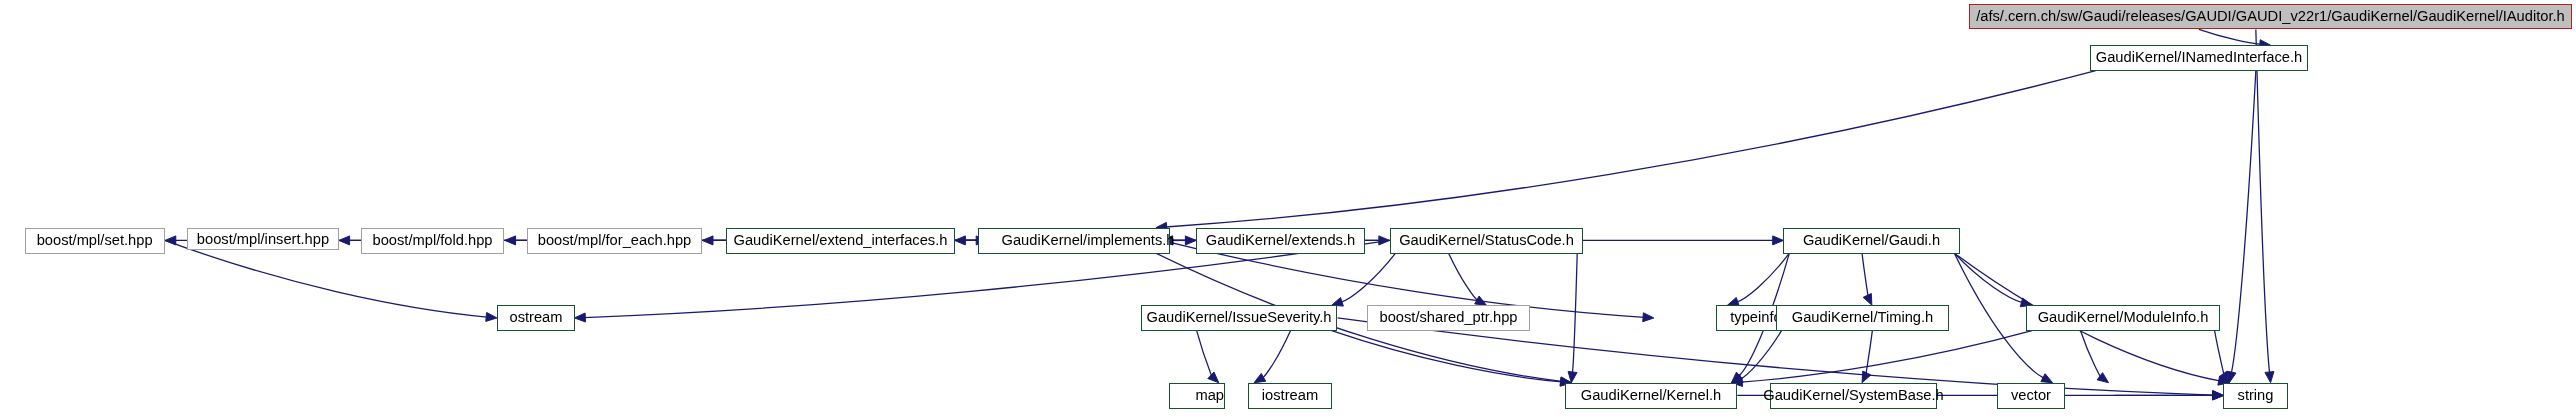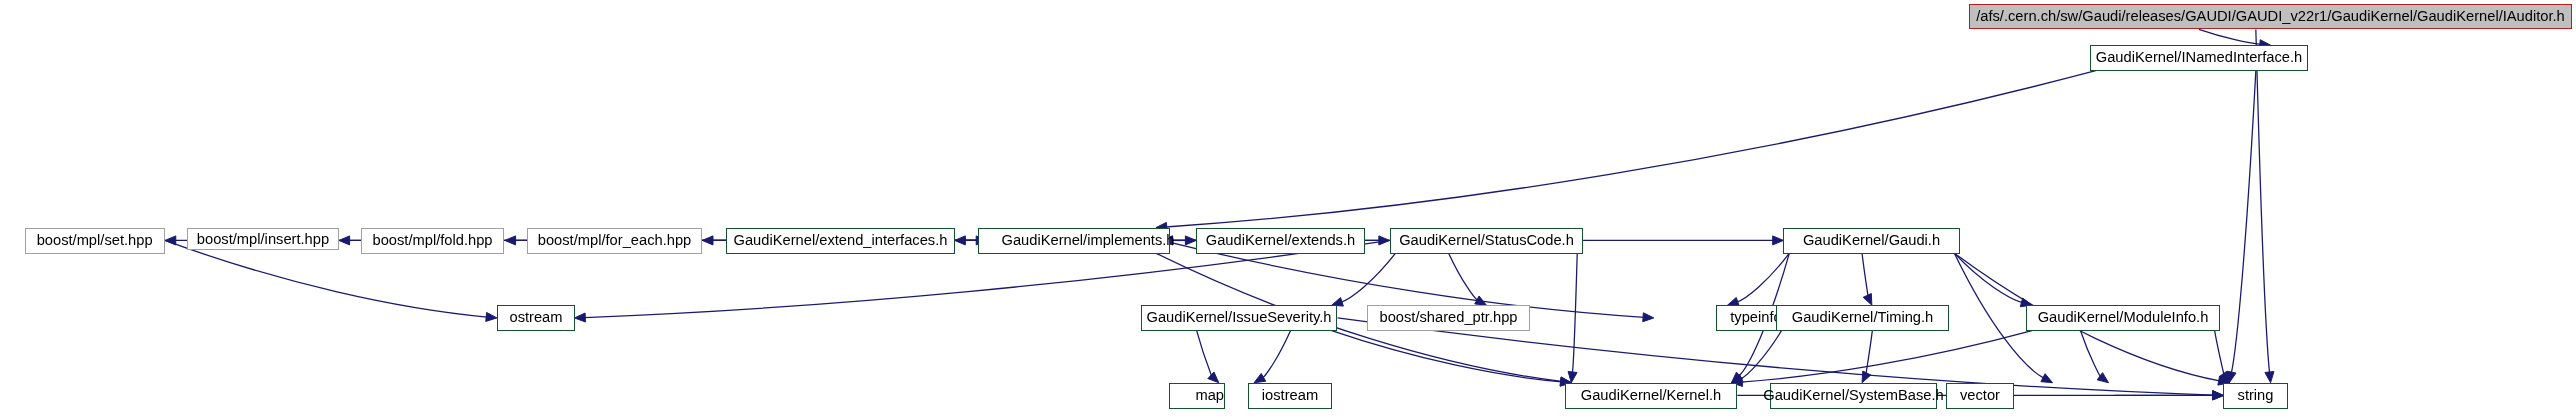--- a/index.html
+++ b/index.html
@@ -175,21 +175,21 @@
       </div>
       <div class="node" style="left: 1248px; top: 383px; width: 84px; height: 25.5px;">
         <span class="node-label">iostream</span>
       </div>
       <div class="node" style="left: 1565px; top: 383px; width: 172px; height: 25.5px;">
         <span class="node-label">GaudiKernel/Kernel.h</span>
       </div>
       <div class="node" style="left: 1770px; top: 383px; width: 167px; height: 25.5px;">
         <span class="node-label">GaudiKernel/SystemBase.h</span>
       </div>
-      <div class="node" style="left: 1946px; top: 383px; width: 68px; height: 25.5px;">
+      <div class="node" style="left: 1997px; top: 383px; width: 68px; height: 25.5px;">
         <span class="node-label">vector</span>
       </div>
       <div class="node" style="left: 2223px; top: 383px; width: 65px; height: 25.5px;">
         <span class="node-label">string</span>
       </div>
     </div>
 </div>
 
 
 </body></html>

